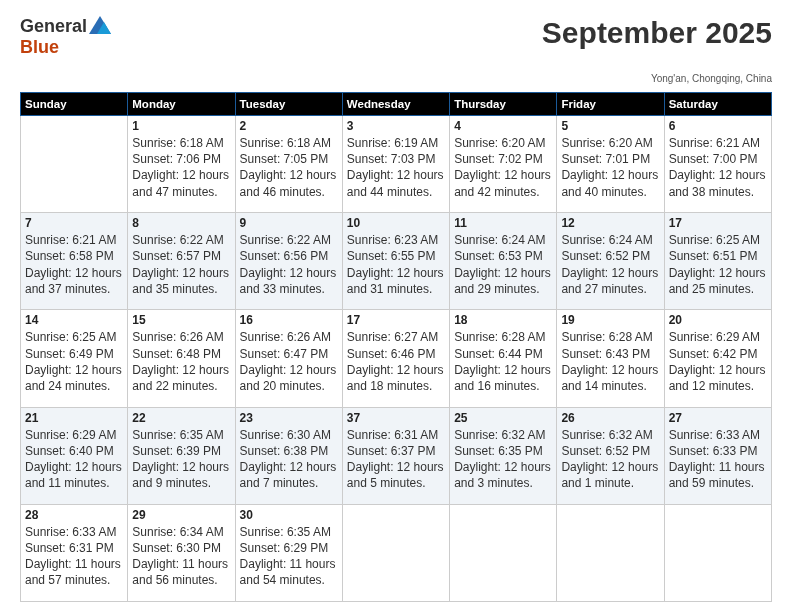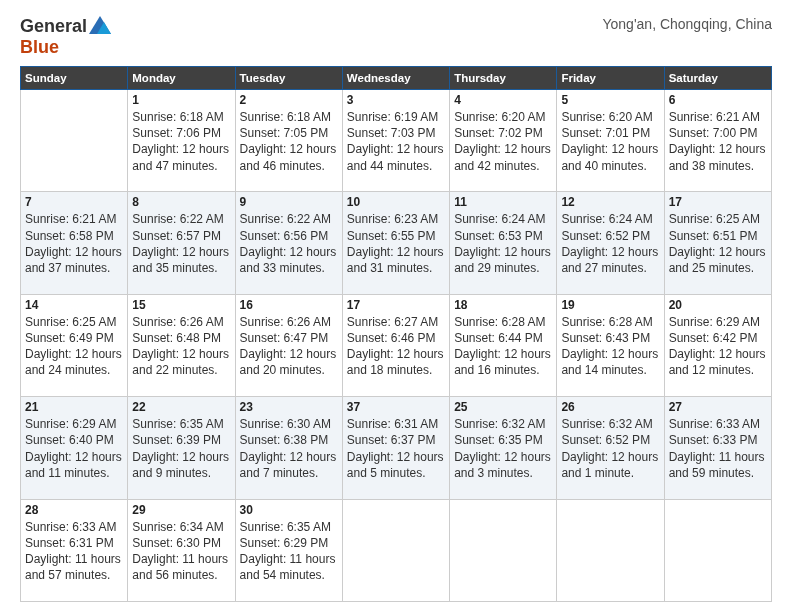--- a/index.html
+++ b/index.html
@@ -52,32 +52,33 @@
     .title-block {
       text-align: right;
     }
     .month-title {
       font-size: 30px;
       font-weight: bold;
       color: #333;
       line-height: 1.1;
     }
     .location {
-      font-size: 14px;
+      font-size: 10px;
       color: #555;
+      margin-top: 24px;
     }
     .calendar {
       flex: 1;
       border: 1px solid #ccc;
       border-collapse: collapse;
       width: 100%;
       table-layout: fixed;
     }
     .calendar th {
-      background: #404040;
+      background: #000000;
       color: #fff;
       font-size: 11.5px;
       font-weight: bold;
       padding: 5px 4px;
       border: 1px solid #1a5a9a;
       text-align: left;
       margin-top: 15px;
     }
     .calendar td {
       border: 1px solid #ccc;
@@ -120,20 +121,21 @@
         <svg class="logo-icon" viewBox="0 0 22 18" xmlns="http://www.w3.org/2000/svg">
           <polygon points="0,18 11,0 22,18" fill="#2a6db5"></polygon>
           <polygon points="8,18 15,6 22,18" fill="#1a9ad7"></polygon>
         </svg>
       </div>
       <div>
         <span class="logo-blue">Blue</span>
       </div>
     </div>
     <div class="title-block">
+      <div class="month-title">September 2025</div>
       <div class="location">Yong'an, Chongqing, China</div>
     </div>
   </div>
 
   <table class="calendar">
     <thead>
       <tr>
         <th>Sunday</th>
         <th>Monday</th>
         <th>Tuesday</th>

